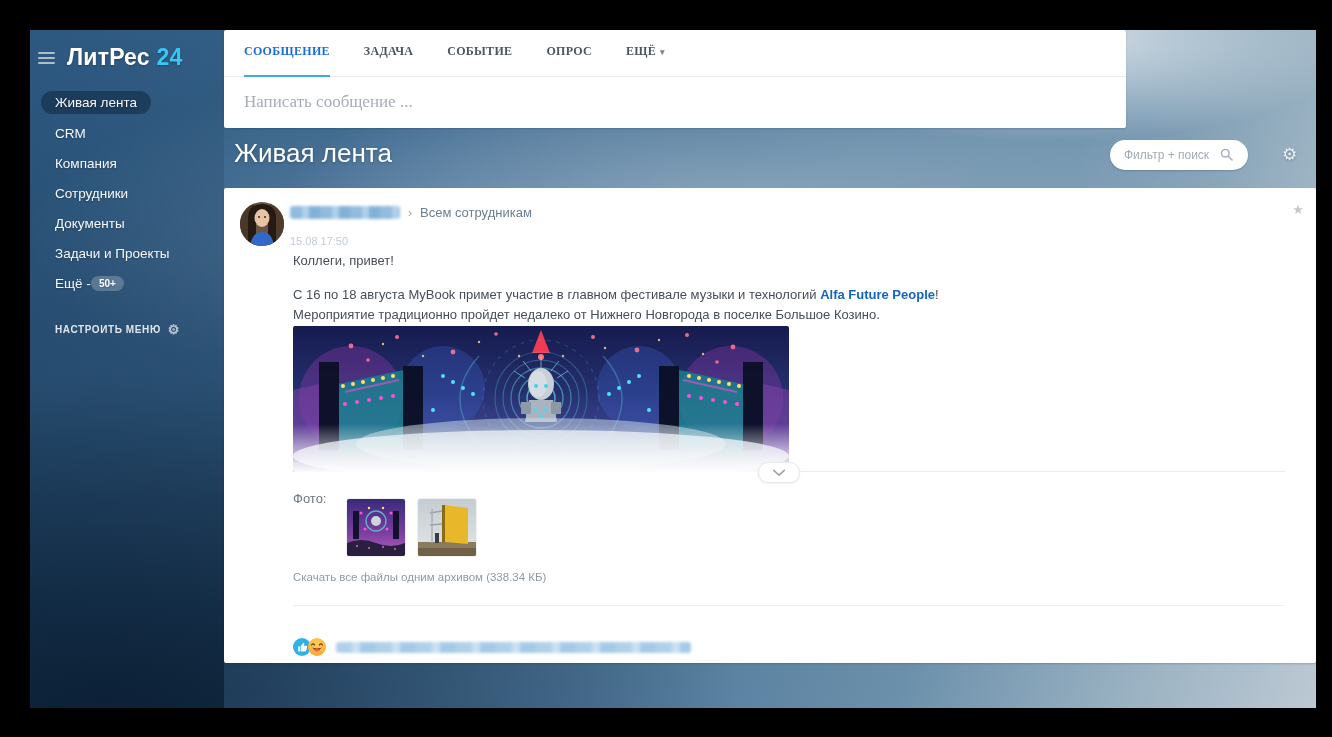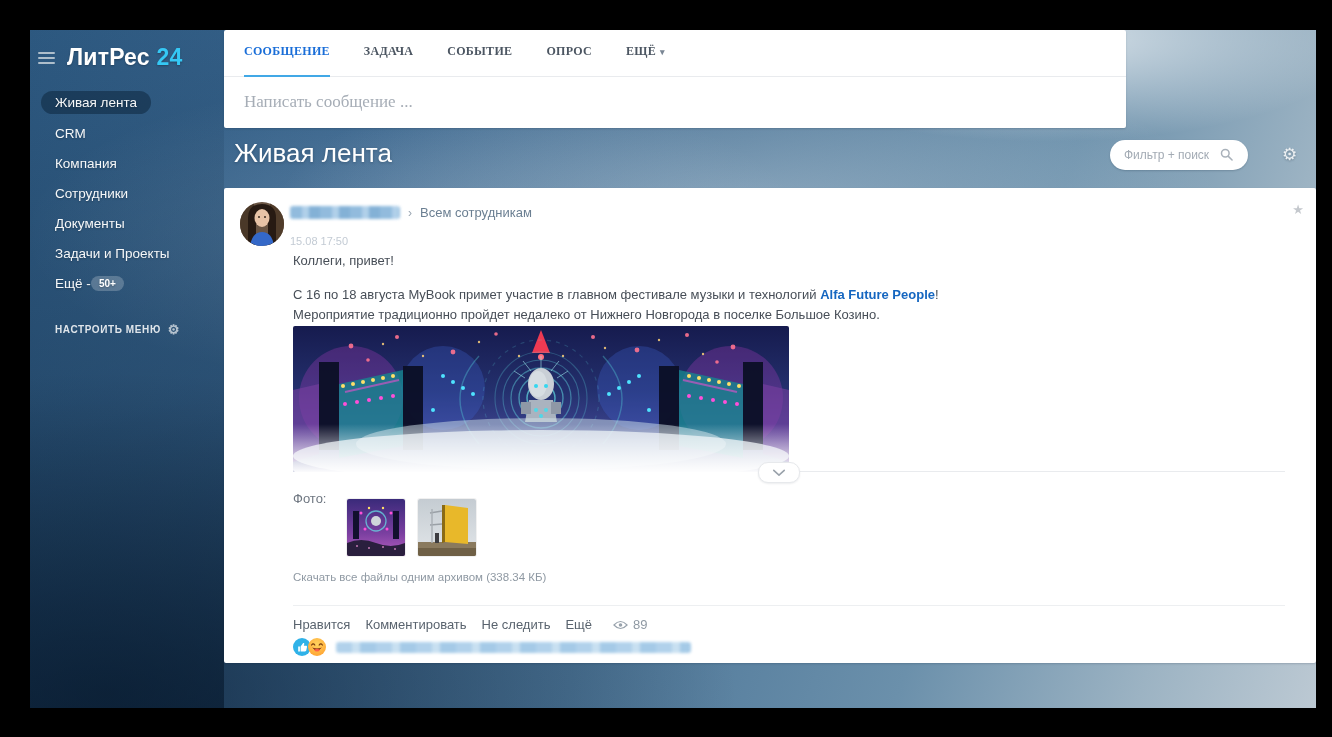--- a/index.html
+++ b/index.html
@@ -375,33 +375,20 @@
             <line x1="12" y1="26" x2="24" y2="25" stroke="#9aa0a6" stroke-width="1.4"></line>
             <line x1="14" y1="10" x2="14" y2="44" stroke="#a8aeb4" stroke-width="1.4"></line>
             <rect x="17" y="34" width="4" height="10" fill="#3c3c40"></rect>
           </svg>
         </div>
 
         <div class="download">Скачать все файлы одним архивом (338.34 КБ)</div>
 
         <div class="post-sep"></div>
 
-        <div class="actions">
-          <span class="action">Нравится</span>
-          <span class="action">Комментировать</span>
-          <span class="action">Не следить</span>
-          <span class="action">Ещё</span>
-          <span class="views">
-            <svg width="15" height="10" viewBox="0 0 16 10">
-                <path d="M1,5 Q8,-2.5 15,5 Q8,12.5 1,5 Z" fill="none" stroke="#98a2ac" stroke-width="1.2"></path>
-                <circle cx="8" cy="5" r="1.9" fill="#98a2ac"></circle>
-              </svg>
-            <span>89</span>
-          </span>
-        </div>
 
         <div class="reactions">
           <span class="remoji">
             <svg width="18" height="18" viewBox="0 0 18 18">
                 <circle cx="9" cy="9" r="9" fill="#2fb2e8"></circle>
                 <path d="M5.2,8.4 h1.7 v5 H5.2 z M7.6,13.4 V8.6 l2.2-3.2 c.3-.5 1-.6 1.3-.2 .2.3.3.6.2.9 l-.5,1.7 h2.3 c.6,0 1,.5.9,1.1 l-.7,3.3 c-.1.6-.6,1.2-1.3,1.2 z" fill="#fff"></path>
               </svg>
           </span>
           <span class="remoji">
             <svg width="18" height="18" viewBox="0 0 18 18">

